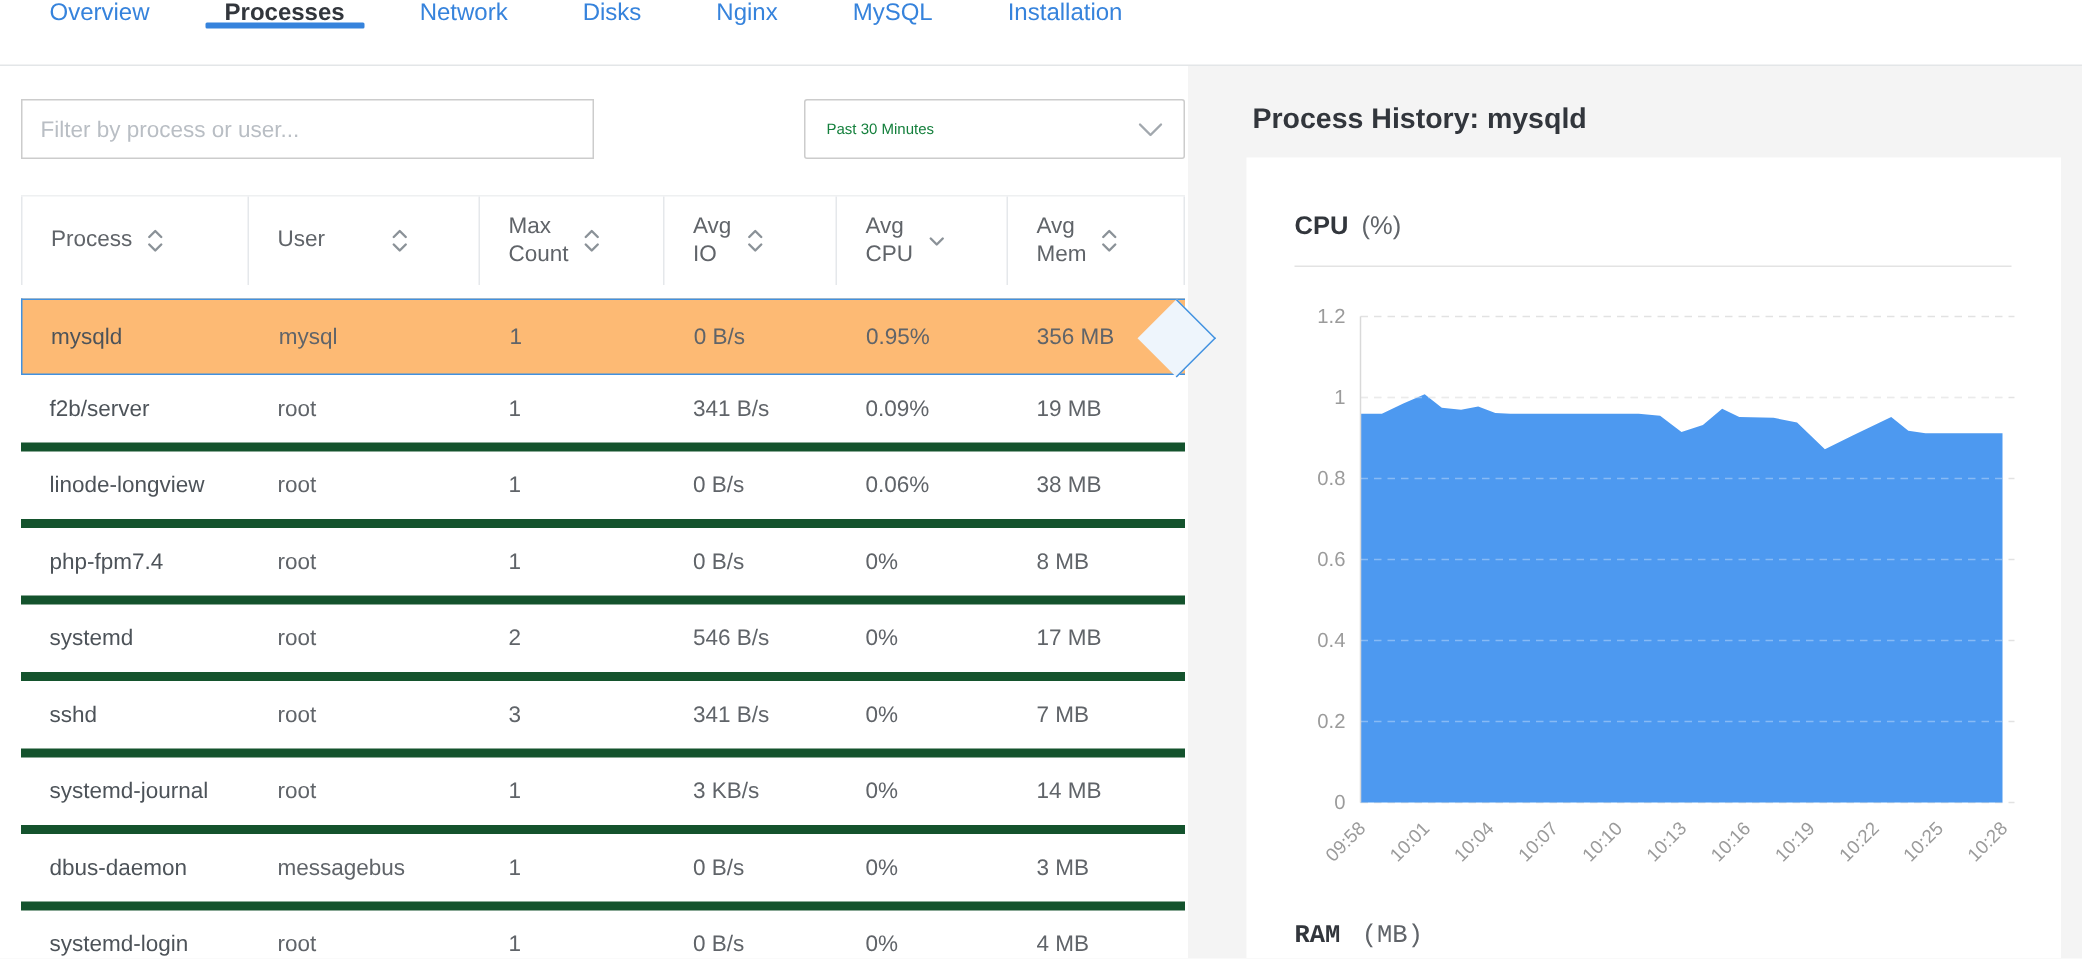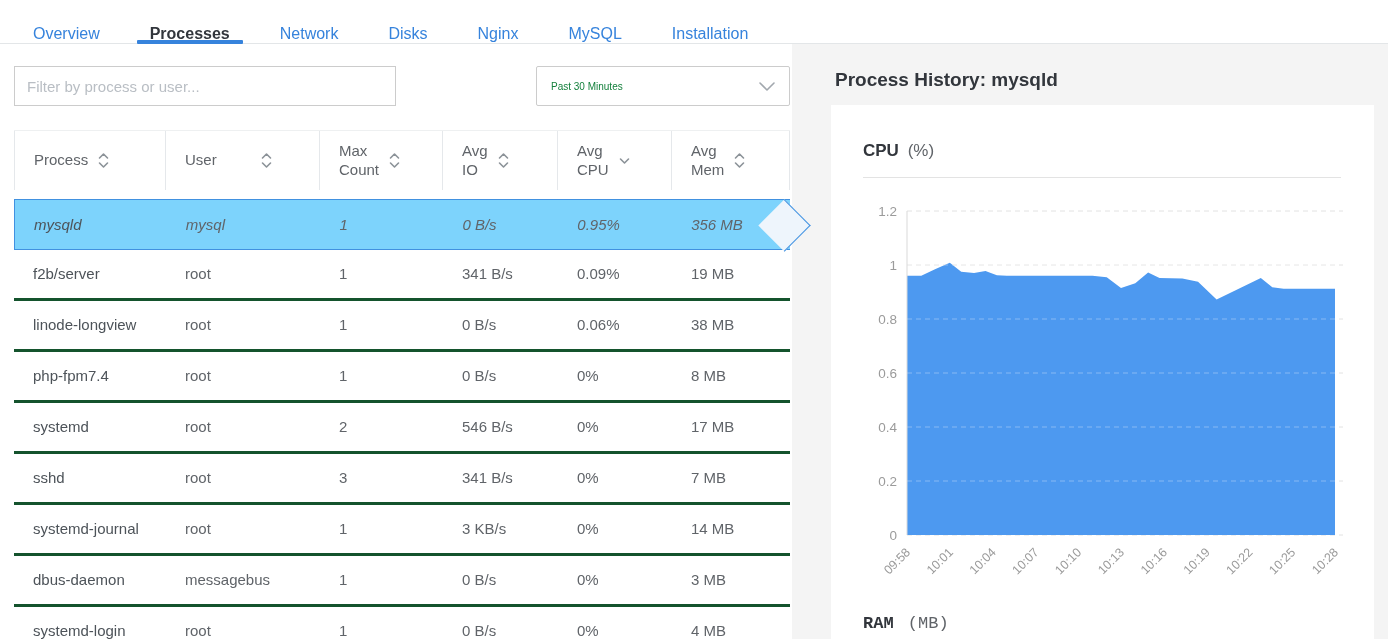--- a/index.html
+++ b/index.html
@@ -7,21 +7,21 @@
   body {
     font-family: "Liberation Sans", "DejaVu Sans", sans-serif;
     color: #606469;
     background: #f4f4f4;
   }
   .app { position: relative; width: 1388px; height: 639px; overflow: hidden; background: #fff; }
 
   
   .tabbar {
     height: 44px; background: #fff; border-bottom: 1px solid #e3e6e8;
-    display: flex; align-items: flex-end; padding-left: 20px;
+    display: flex; align-items: flex-start; padding-left: 20px;
   }
   .tab {
     position: relative; display: flex; align-items: center;
     padding: 0 13px; margin-right: 24px; cursor: pointer;
     font-size: 16px; color: #3683dc; white-space: nowrap;
   }
   .tab.active { color: #32363c; font-weight: 700; }
   .tab.active::after {
     content: ""; position: absolute; left: 0; right: 0; bottom: -1px;
     height: 4px; background: #3683dc; border-radius: 1px;
@@ -51,32 +51,32 @@
   .table { margin-top: 24px; width: 776px; }
   .thead { display: flex; height: 60px; margin-bottom: 9px; border-top: 1px solid #eef0f1; }
   .th {
     display: flex; align-items: center; gap: 10px; padding-left: 19px;
     border-right: 1px solid #e5e8eb; color: #606469; font-size: 15px; cursor: pointer;
   }
   .th:first-child { border-left: 1px solid #e5e8eb; }
   .th .lbl { width: min-content; line-height: 1.25; }
   .sort-icon { flex: none; display: flex; }
 
-  .trow { position: relative; display: flex; align-items: stretch; height: 51px; border-bottom: 3px solid #14532d; cursor: pointer; }
+  .trow { position: relative; display: flex; align-items: stretch; height: 51px; border-bottom: 6px solid #14532d; cursor: pointer; }
   .td {
     display: flex; align-items: center; padding-left: 19px; padding-right: 14px;
     font-size: 15px; color: #606469; line-height: 1.3; overflow-wrap: anywhere;
   }
   .td.c-process { color: #4d5359; }
   .c-process { width: 152px; } .c-user { width: 154px; gap: 44px; } .c-count { width: 123px; }
   .c-io { width: 115px; } .c-cpu { width: 114px; } .c-mem { width: 118px; }
 
   .trow.selected {
-    background: #7dd3fc;
-    border: 1px solid #4191e0; border-right: none; font-style: italic;
+    background: #fdba74;
+    border: 1px solid #4191e0; border-right: none;
   }
   .trow.selected::after {
     content: ""; position: absolute; right: -13px; top: 50%;
     width: 36px; height: 36px; margin-top: -18px;
     background: #eef5fc; transform: rotate(45deg);
     border-top: 1px solid #4191e0; border-right: 1px solid #4191e0;
   }
 
   
   .panel-title { margin: 25px 0 0 43px; font-size: 19px; font-weight: 600; color: #32363c; }

